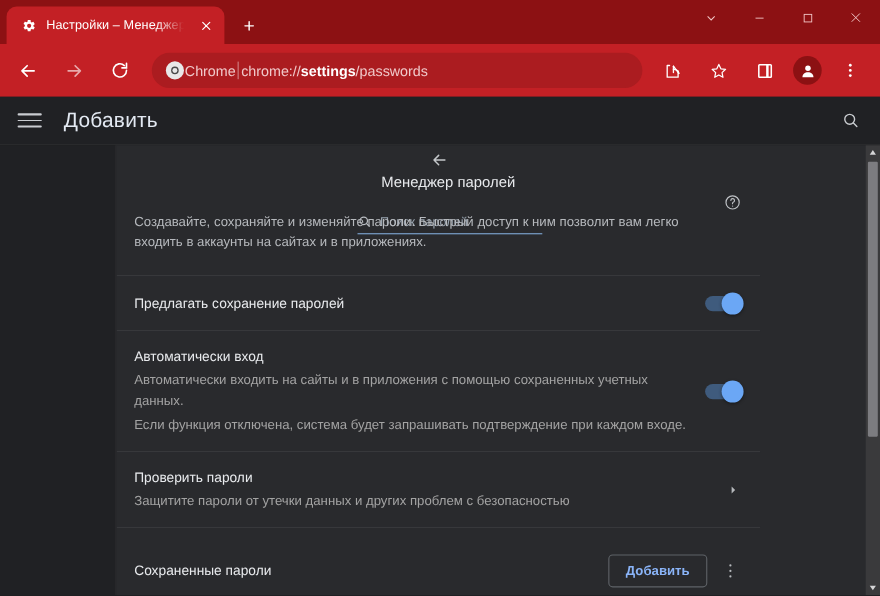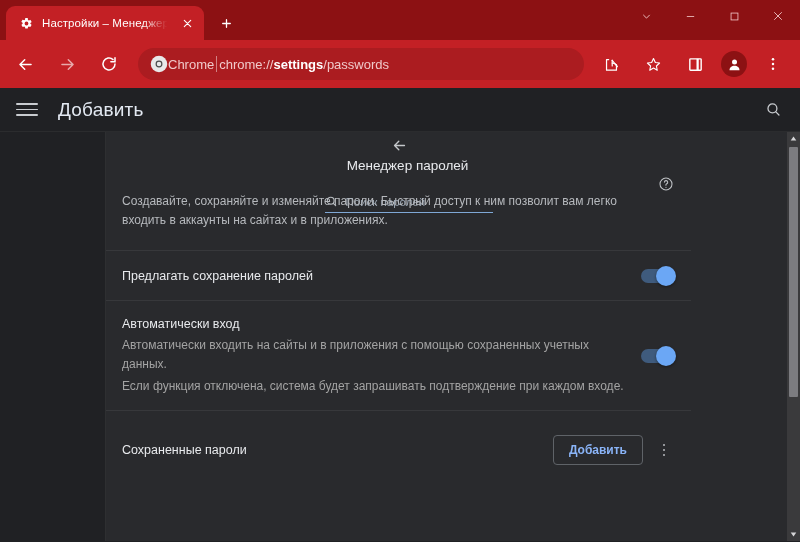--- a/index.html
+++ b/index.html
@@ -550,20 +550,31 @@
             <div class="rtext">
               <div class="rtitle">Автоматически вход</div>
               <div class="rsub">Автоматически входить на сайты и в приложения с помощью сохраненных учетных данных.</div>
               <div class="rsub">Если функция отключена, система будет запрашивать подтверждение при каждом входе.</div>
             </div>
             <div class="toggle">
                 <span class="knob"></span>
               </div>
           </div>
 
+          <div class="row">
+            <div class="rtext">
+              <div class="rtitle">Проверить пароли</div>
+              <div class="rsub">Защитите пароли от утечки данных и других проблем с безопасностью</div>
+            </div>
+            <div class="chev">
+              <svg width="11" height="11" viewBox="0 0 24 24" fill="currentColor">
+                  <path d="M9 5l7 7-7 7z"></path>
+                </svg>
+            </div>
+          </div>
 
           <div id="saved-head">
             <div id="saved-label">Сохраненные пароли</div>
             <button id="add-btn">Добавить</button>
             <div class="kebab">
                 <i></i>
                 <i></i>
                 <i></i>
               </div>
           </div>

